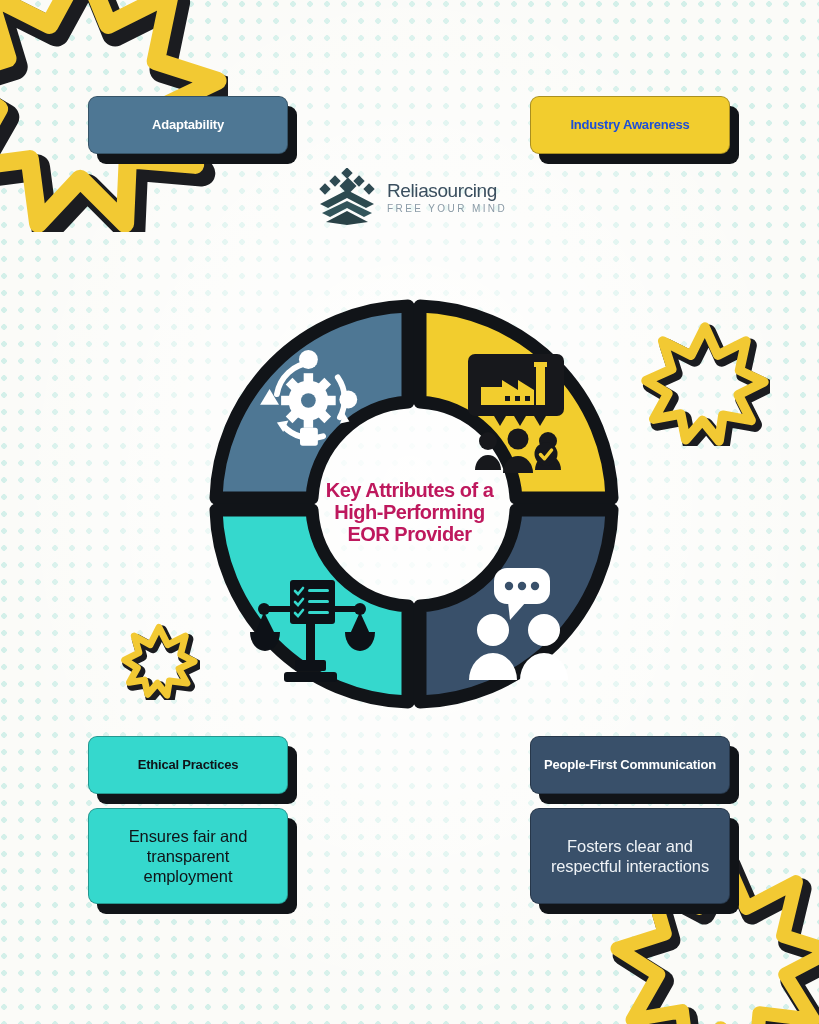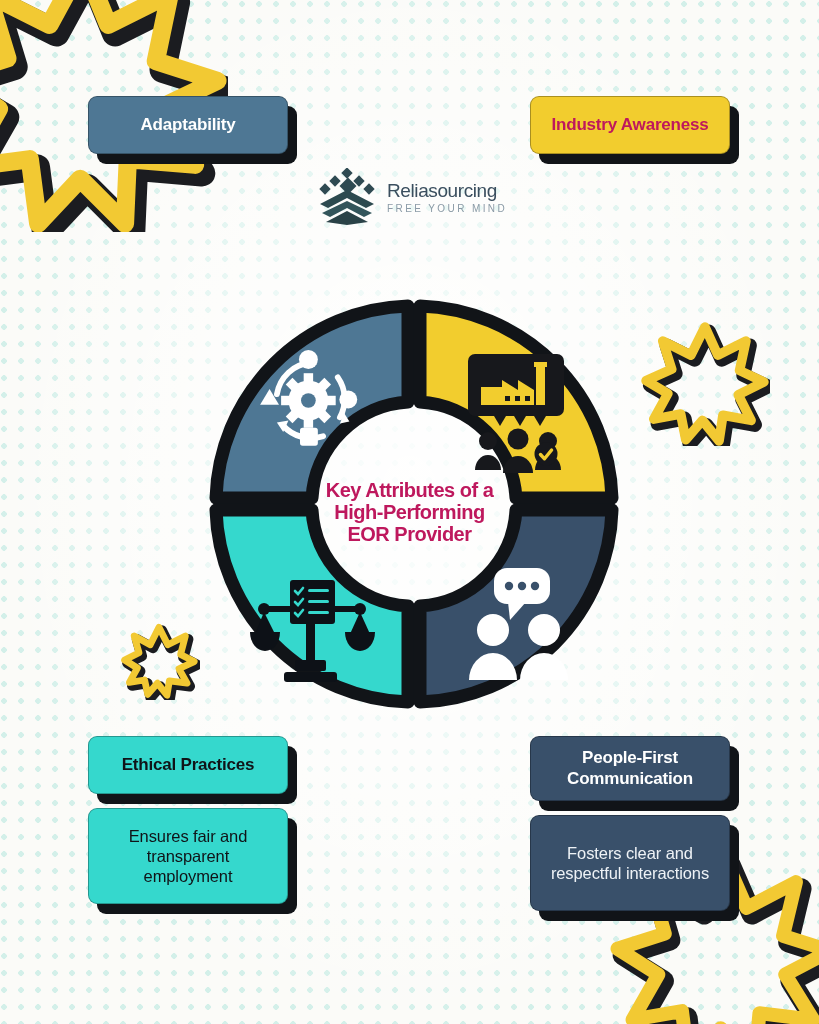--- a/index.html
+++ b/index.html
@@ -54,35 +54,35 @@
     display: flex;
     align-items: center;
     justify-content: center;
     text-align: center;
     line-height: 1.22;
     box-shadow: 9px 10px 0 0 #111418;
     border: 1px solid rgba(0,0,0,0.30);
   }
   .card.title {
     font-weight: 700;
-    font-size: 17px;
+    font-size: 13px;
     letter-spacing: -0.2px;
     min-height: 58px;
   }
   .card.body {
     font-weight: 400;
     font-size: 16.5px;
     letter-spacing: -0.1px;
     min-height: 96px;
     margin-top: 14px;
   }
 
   .blue-card  { background: #4e7794; color: #ffffff; }
   .blue-card.body { color: #eef4f8; }
-  .yellow-card { background: #f2cd2e; color: #be185d; }
+  .yellow-card { background: #f2cd2e; color: #1d4ed8; }
   .teal-card  { background: #35d8cd; color: #101418; }
   .navy-card  { background: #39506a; color: #ffffff; }
   .navy-card.body { color: #eef2f6; }
 
   
   #logo {
     position: absolute;
     left: 316px; top: 168px;
     z-index: 6;
     display: flex;

